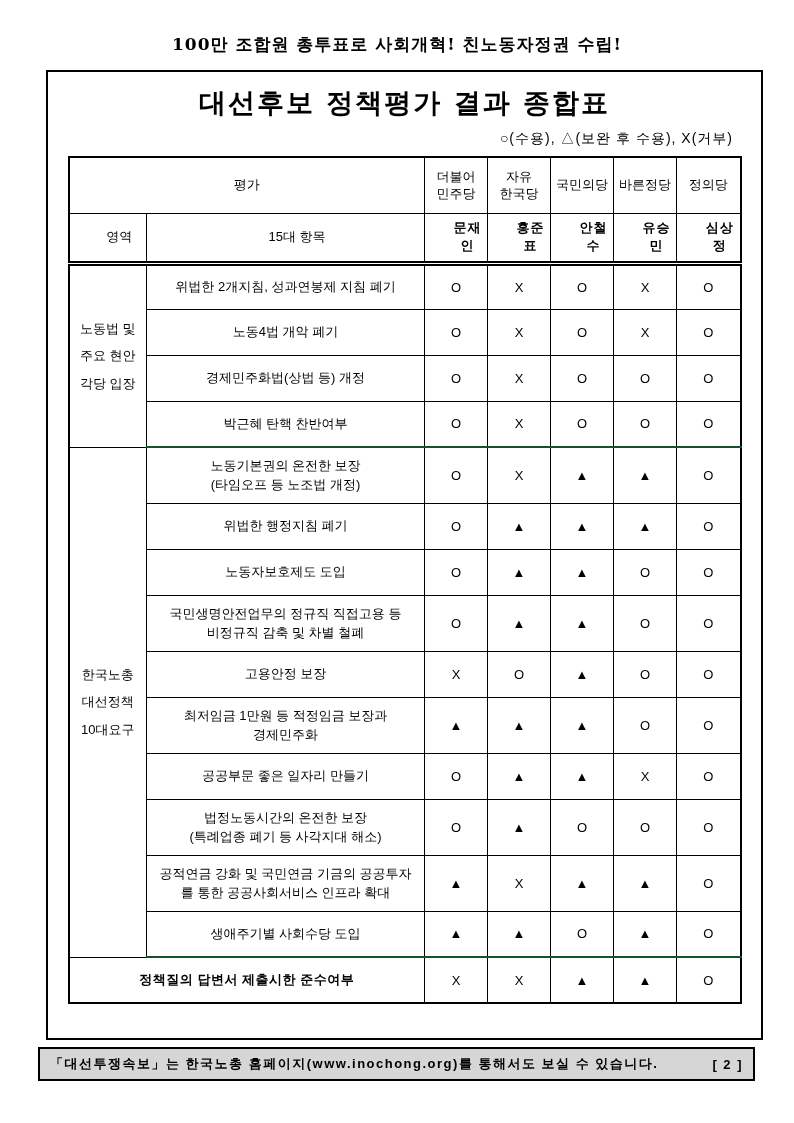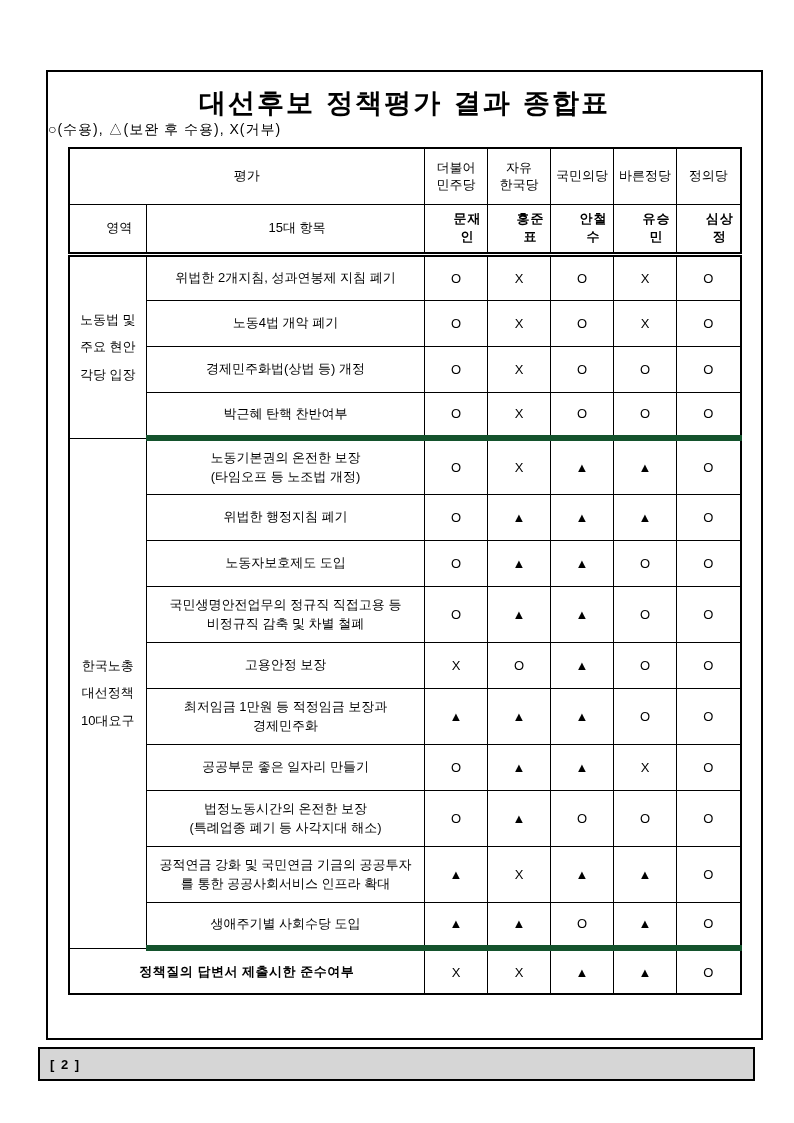--- a/index.html
+++ b/index.html
@@ -13,21 +13,21 @@
   }
   .outer-box{
     position:absolute;left:46px;top:70px;width:717px;height:970px;
     border:2px solid #000;box-sizing:border-box;
   }
   .title{
     text-align:center;margin-top:13px;font-family:"DejaVu Serif", serif;
     font-weight:bold;font-size:27px;letter-spacing:2px;
   }
   .legend{
-    text-align:left;padding-right:28px;font-size:14px;letter-spacing:1px;
+    text-align:right;padding-right:28px;margin-top:9px;font-size:14px;letter-spacing:1px;
   }
   table.eval{
     border-collapse:collapse;margin:8px auto 0;width:672px;table-layout:fixed;
     border:2px solid #000;
   }
   table.eval td{
     border:1px solid #000;text-align:center;vertical-align:middle;
     font-size:13px;padding:2px;box-sizing:border-box;
   }
   tr.hdr1{height:56px;}
@@ -40,39 +40,40 @@
     font-weight:normal;font-size:14px;white-space:pre-line;line-height:2.1;
     border-bottom:2px solid #000;
   }
   td.item{
     text-align:left;padding:4px 8px;white-space:pre-line;line-height:1.5;
     border-bottom:1px dotted #000;
   }
   td.mark{font-size:17px;border-bottom:1px dotted #000;}
   tr.r1{height:46px;}
   tr.r2{height:56px;}
-  tr.sect-end td.item, tr.sect-end td.mark{border-bottom:6px solid #14532d;}
+  tr.sect-end td.item, tr.sect-end td.mark{border-bottom:2px solid #14532d;}
   tr.final{height:46px;}
   tr.final td{border-bottom:none;margin-top:48px;}
   td.final-item{
     text-align:left;font-weight:bold;font-size:14px;padding-left:8px;letter-spacing:0.5px;
   }
   td.final-mark{font-size:17px;}
   .footer-bar{
     position:absolute;left:38px;top:1047px;width:717px;height:34px;
     background:#d6d6d6;border:2px solid #000;box-sizing:border-box;
     display:flex;align-items:center;justify-content:space-between;
     padding:0 10px;font-size:13px;font-weight:bold;letter-spacing:1.5px;
   }
 </style>
 </head>
 <body>
 
 <div class="page">
 
+  <div class="slogan">100만 조합원 총투표로 사회개혁! 친노동자정권 수립!</div>
 
   <div class="outer-box">
     <div class="title">대선후보 정책평가 결과 종합표</div>
     <div class="legend">○(수용), △(보완 후 수용), X(거부)</div>
 
     <table class="eval">
       <colgroup>
         <col style="width:78px">
           <col style="width:278px">
         <col style="width:63px">
@@ -235,16 +236,17 @@
         <td class="final-mark">X</td>
         <td class="final-mark">▲</td>
         <td class="final-mark">▲</td>
         <td class="final-mark">O</td>
       </tr>
     </tbody>
       </table>
   </div>
 
   <div class="footer-bar">
+    <span>「대선투쟁속보」는 한국노총 홈페이지(www.inochong.org)를 통해서도 보실 수 있습니다.</span>
     <span>[ 2 ]</span>
   </div>
 
 </div>
 
 </body></html>

